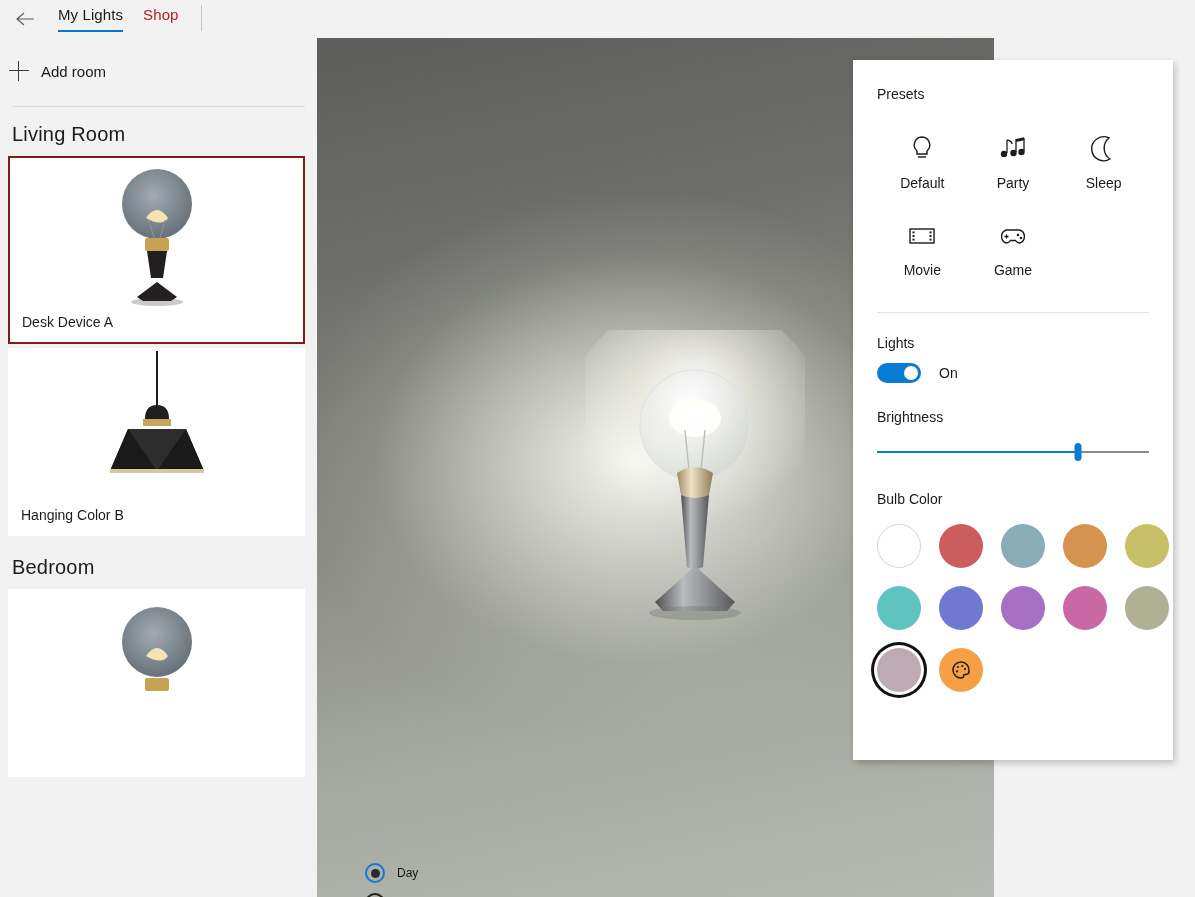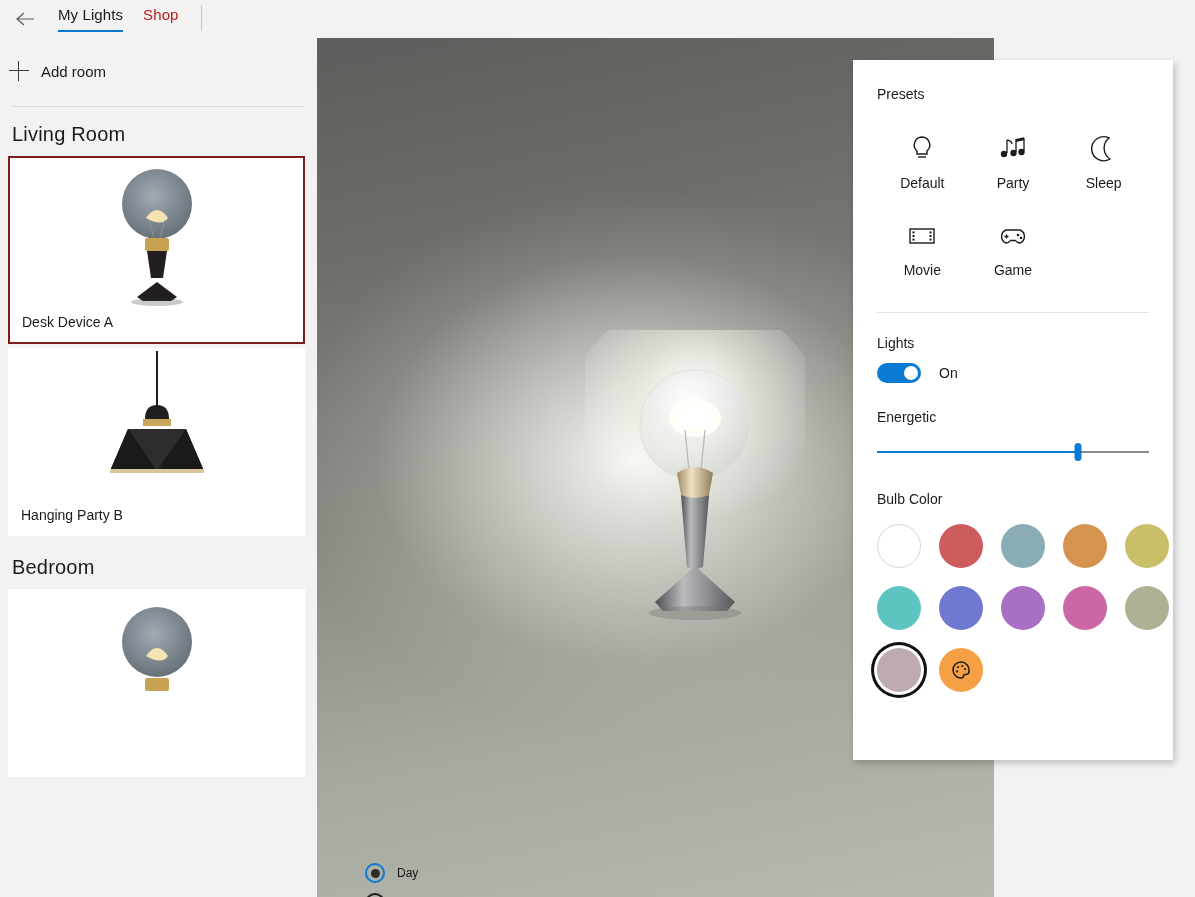--- a/index.html
+++ b/index.html
@@ -257,21 +257,21 @@
           <rect x="74" y="2" width="2" height="56" fill="#1d1d1d"></rect>
           <path d="M63 70 q0 -14 12 -14 q12 0 12 14 z" fill="#1f1f1f"></path>
           <rect x="61" y="70" width="28" height="7" fill="#c9a55c"></rect>
           <path d="M28 122 L46 80 L104 80 L122 122 Z" fill="#232323"></path>
           <path d="M46 80 L75 122 L104 80 Z" fill="#2d2d2d"></path>
           <path d="M28 122 L75 122 L46 80 Z" fill="#1a1a1a"></path>
           <path d="M122 122 L75 122 L104 80 Z" fill="#1a1a1a"></path>
           <rect x="28" y="120" width="94" height="4" fill="#d9c79a"></rect>
         </svg>
       </div>
-      <div class="device-label">Hanging Party B</div>
+      <div class="device-label">Hanging Color B</div>
     </div>
 
     <div class="room-title">Bedroom</div>
 
     <div class="device-card">
       <div class="device-thumb">
         <svg width="120" height="150" viewBox="0 0 120 150">
           <defs>
             <radialGradient id="gB" cx="45%" cy="38%" r="60%">
               <stop offset="0%" stop-color="#9aa3ab"></stop>
@@ -416,21 +416,21 @@
       <div class="section-label">Lights</div>
       <div class="toggle-row">
         <div class="toggle">
           <span class="knob"></span>
         </div>
         <span class="toggle-state">On</span>
       </div>
     </div>
 
     <div class="brightness-block">
-      <div class="section-label">Energetic</div>
+      <div class="section-label">Brightness</div>
       <div class="slider">
         <div class="slider-track"></div>
         <div class="slider-fill" id="sliderFill" style="width: 74%;"></div>
         <div class="slider-thumb" id="sliderThumb" style="left: 74%;"></div>
       </div>
     </div>
 
     <div class="bulbcolor-block">
       <div class="section-label">Bulb Color</div>
       <div class="swatch-grid" id="swatchGrid">

